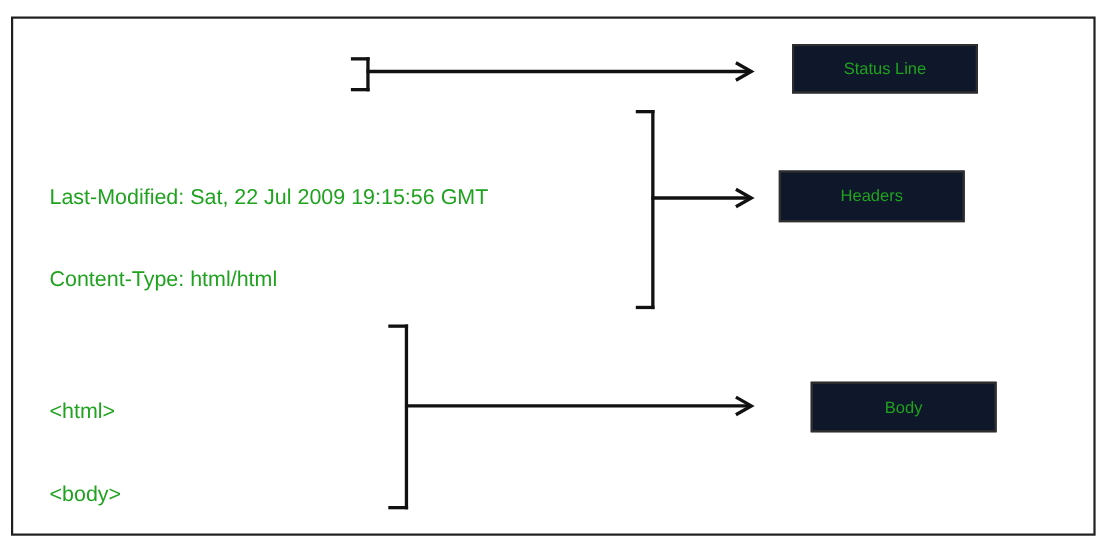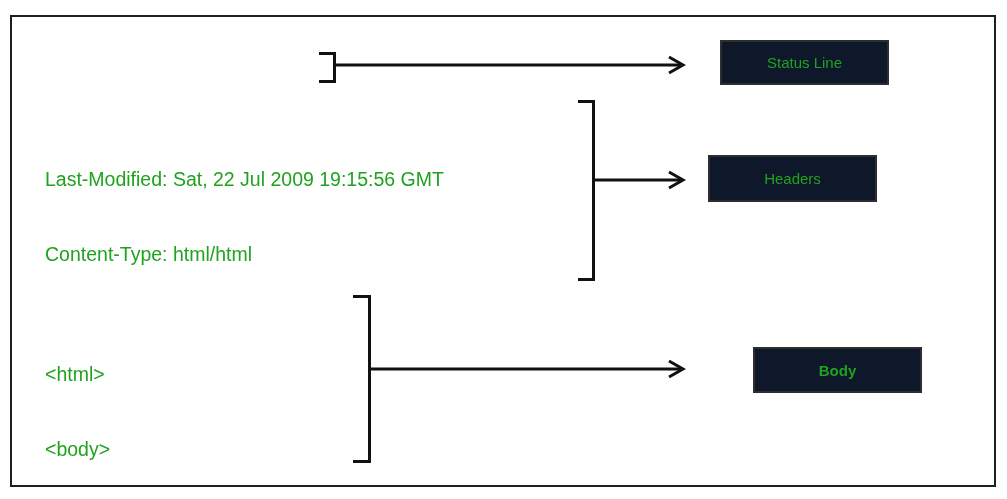--- a/index.html
+++ b/index.html
@@ -46,21 +46,21 @@
     border: 2px solid #2e2e2e;
     background: #0f172a;
     display: flex;
     align-items: center;
     justify-content: center;
     color: #1fa31f;
     font-size: 15px;
   }
   .box-status  { left: 720px; top: 40px;  width: 165px; height: 41px; }
   .box-headers { left: 708px; top: 155px; width: 165px; height: 43px; }
-  .box-body    { left: 753px; top: 347px; width: 165px; height: 42px; font-weight: bold; }
+  .box-body    { left: 737px; top: 347px; width: 165px; height: 42px; }
   svg { display: block; }
 </style>
 </head>
 <body>
 
 <div class="canvas">
   <div class="frame"></div>
 
 
   <div class="green-text headers-text">

